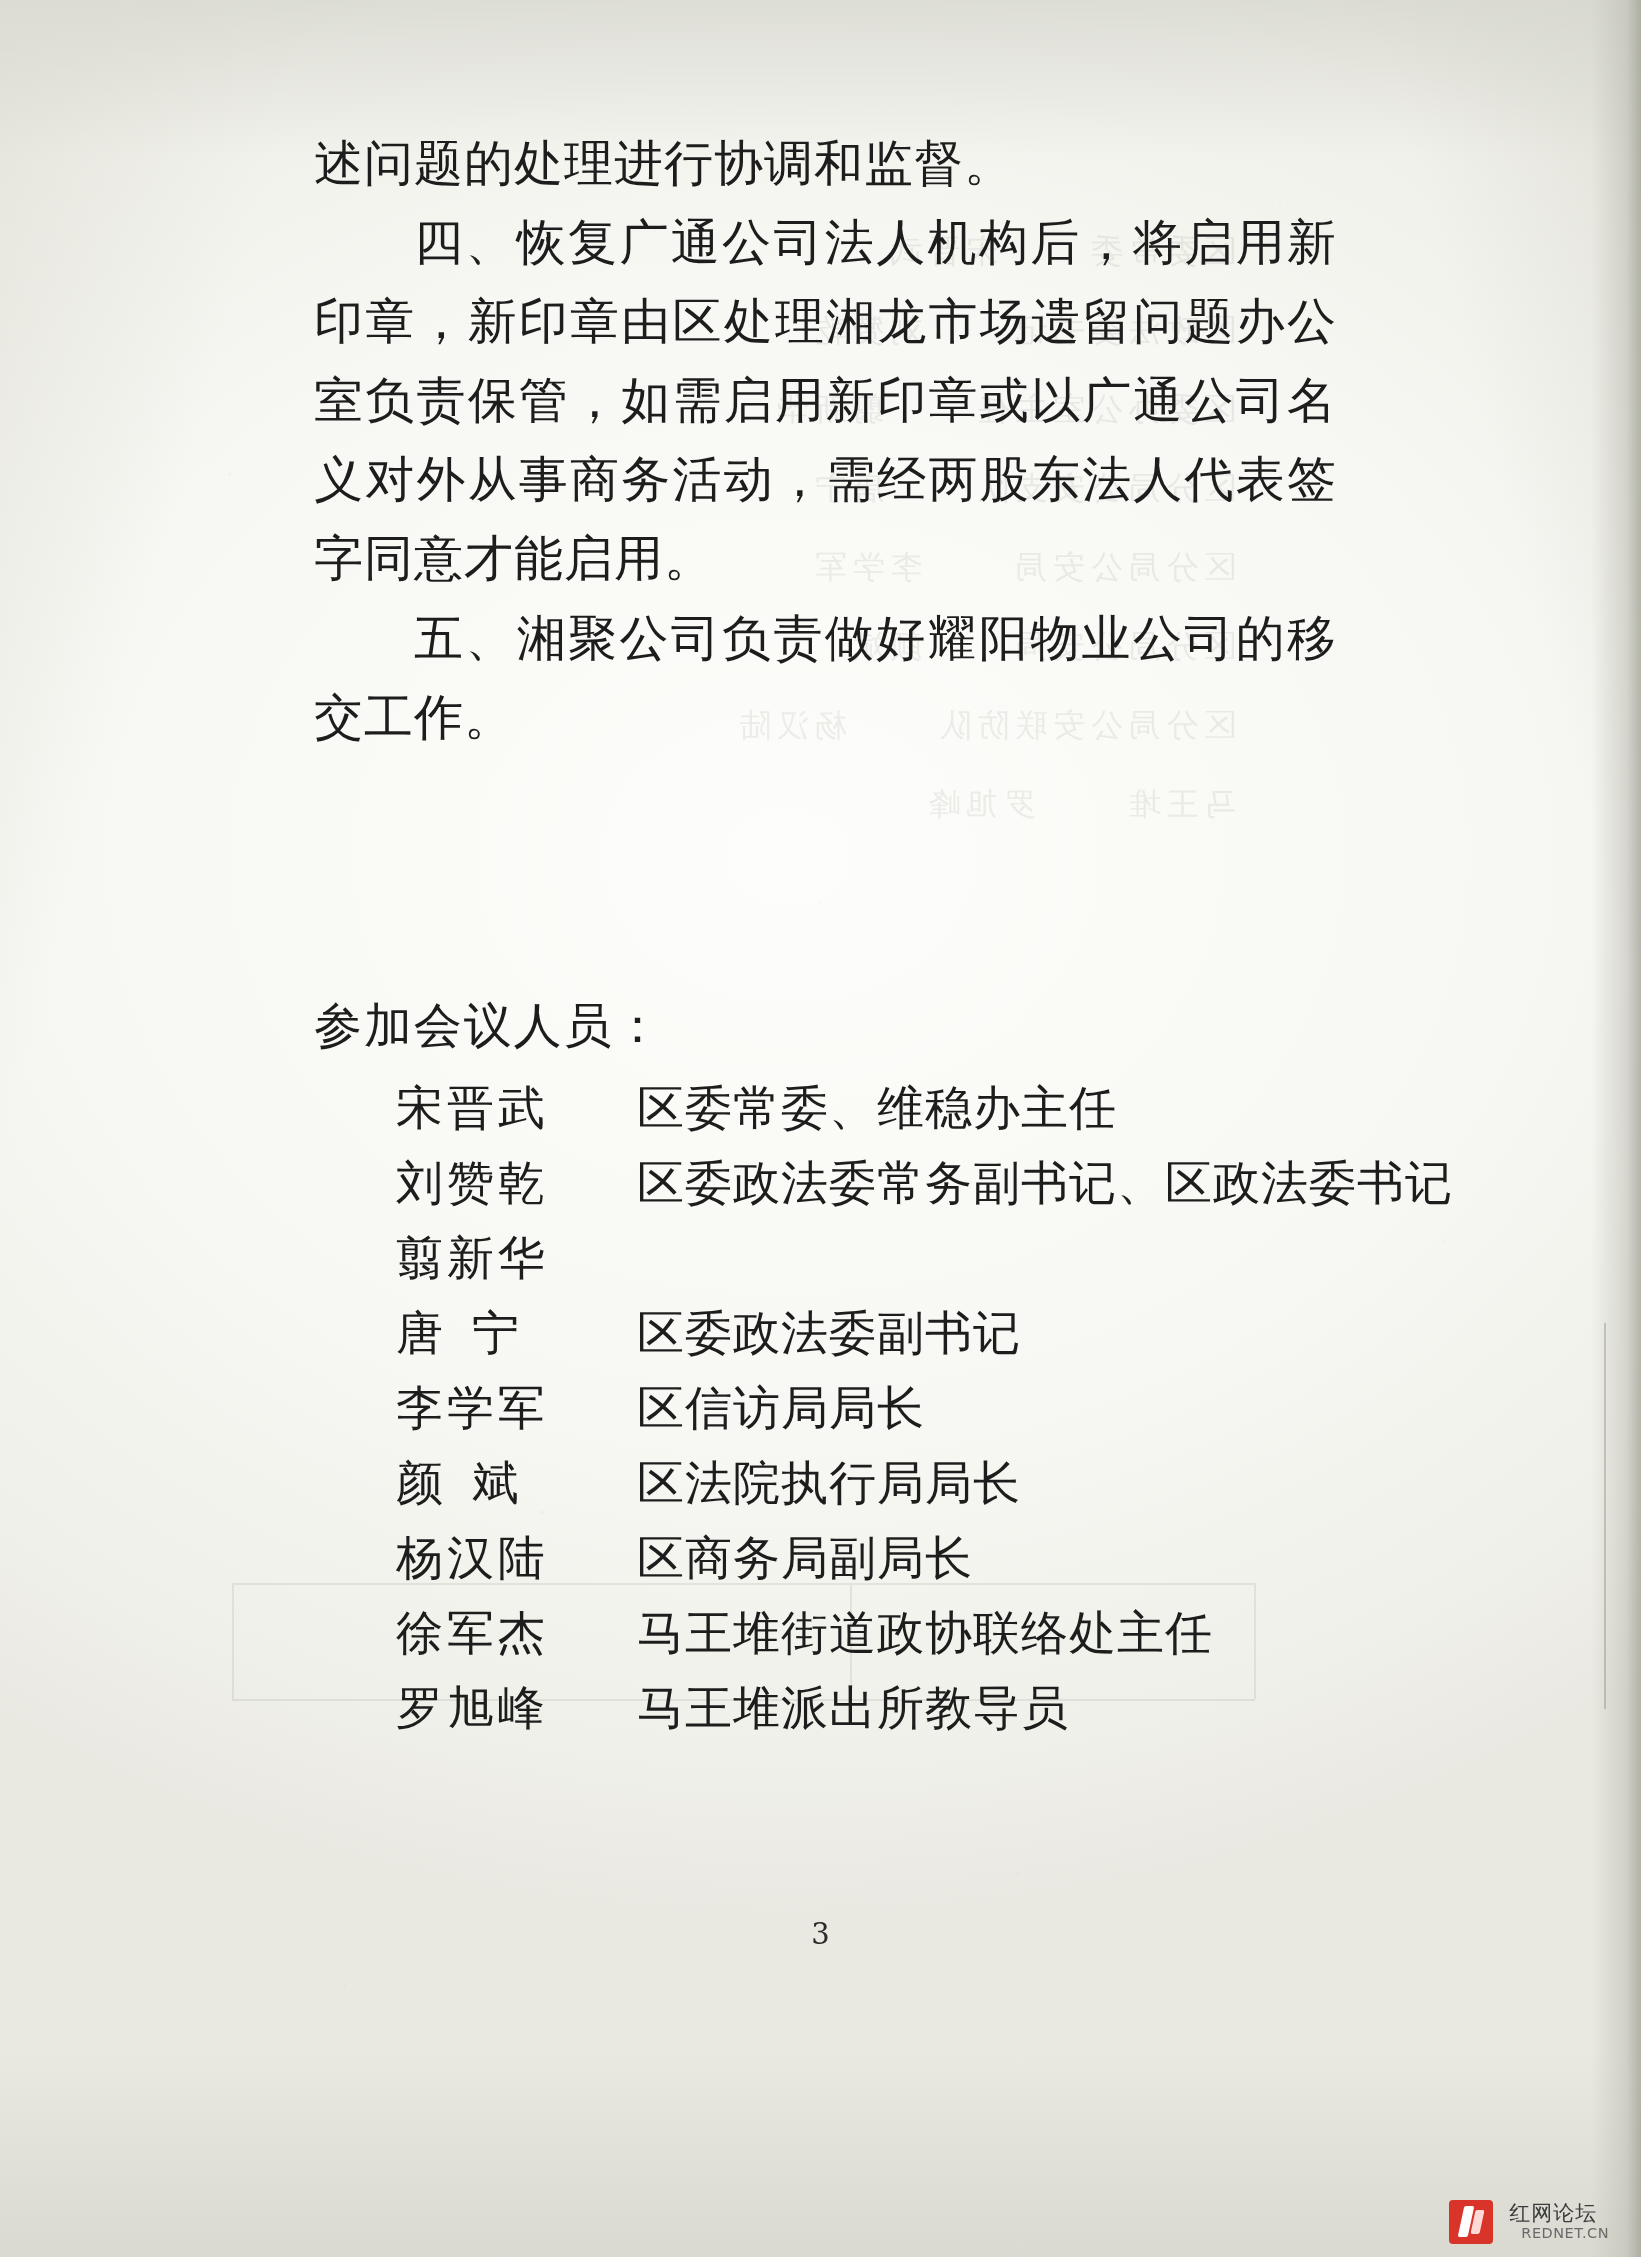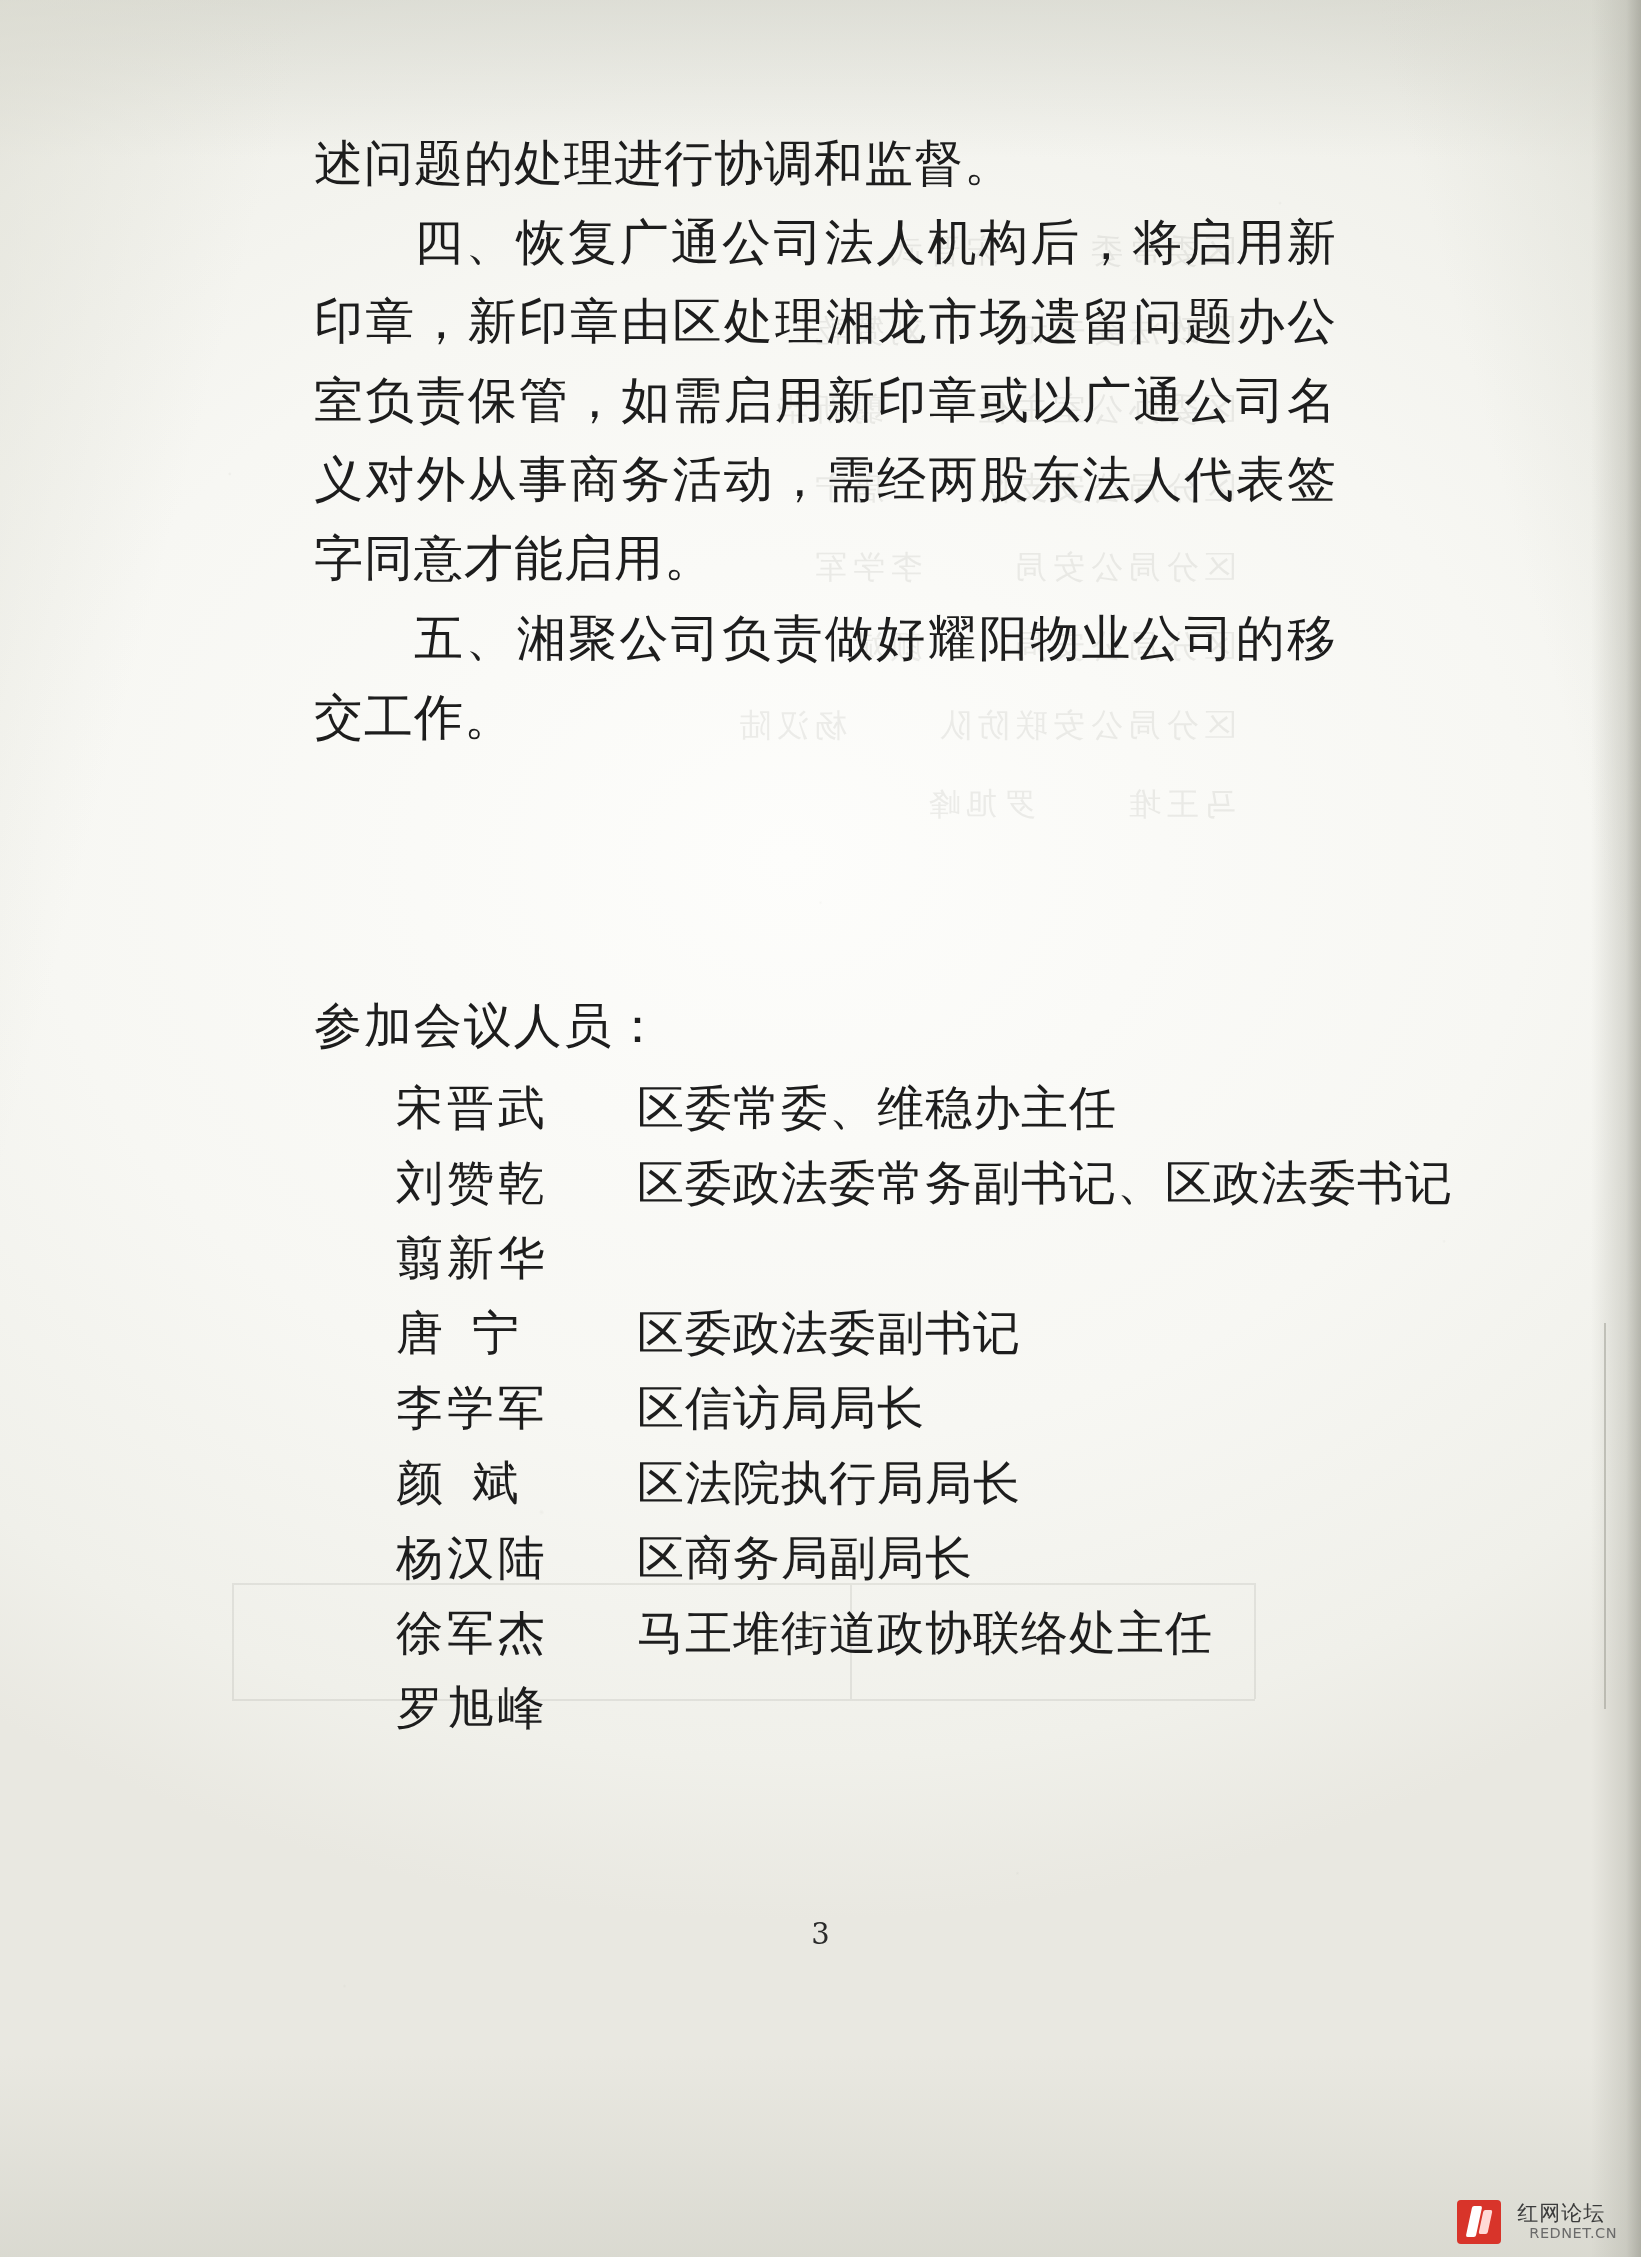--- a/index.html
+++ b/index.html
@@ -178,21 +178,21 @@
     right: 35px;
     top: 1323px;
     width: 1.9px;
     height: 386px;
     background: rgba(120,120,110,.35);
   }
 
   
   #watermark {
     position: absolute;
-    right: 24px;
+    right: 32px;
     bottom: 13.5px;
     display: flex;
     align-items: center;
     gap: 16px;
   }
   #watermark .wm-logo {
     width: 44px;
     height: 44px;
     background: #d8342a;
     border-radius: 3.9px;
@@ -337,20 +337,21 @@
         <span class="att-title">区商务局副局长</span>
       </div>
 
       <div class="attendee-row">
         <span class="att-name">徐军杰</span>
         <span class="att-title">马王堆街道政协联络处主任</span>
       </div>
 
       <div class="attendee-row">
         <span class="att-name">罗旭峰</span>
+        <span class="att-title">马王堆派出所教导员</span>
       </div>
 
     </div>
 
     <div id="page-number">3</div>
   </div>
 
   <div id="right-edge"></div>
   <div id="edge-line"></div>
 

